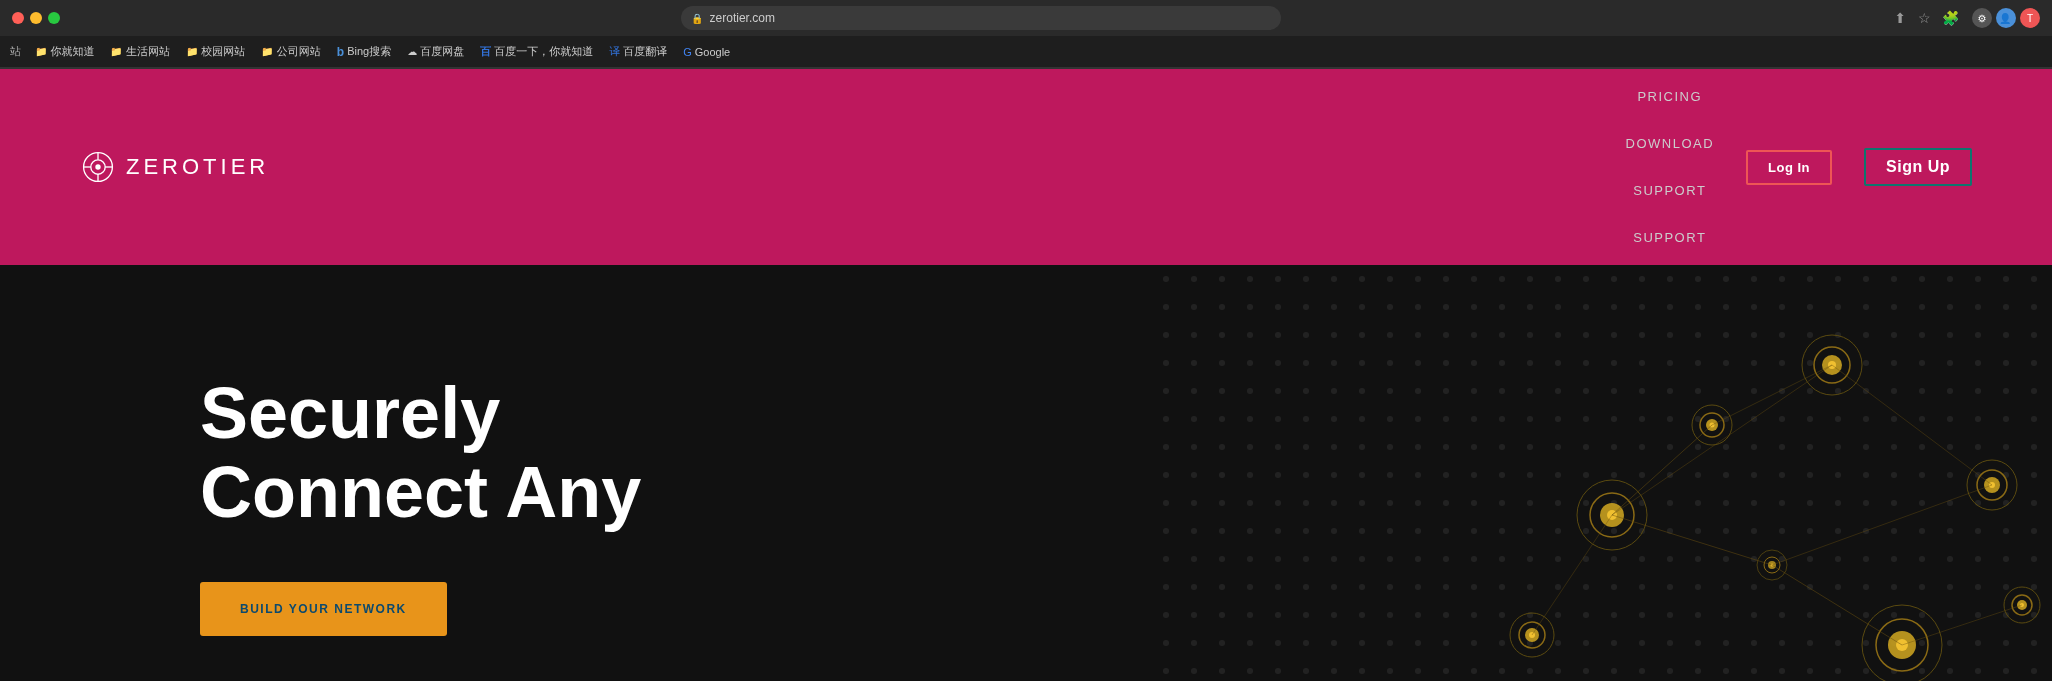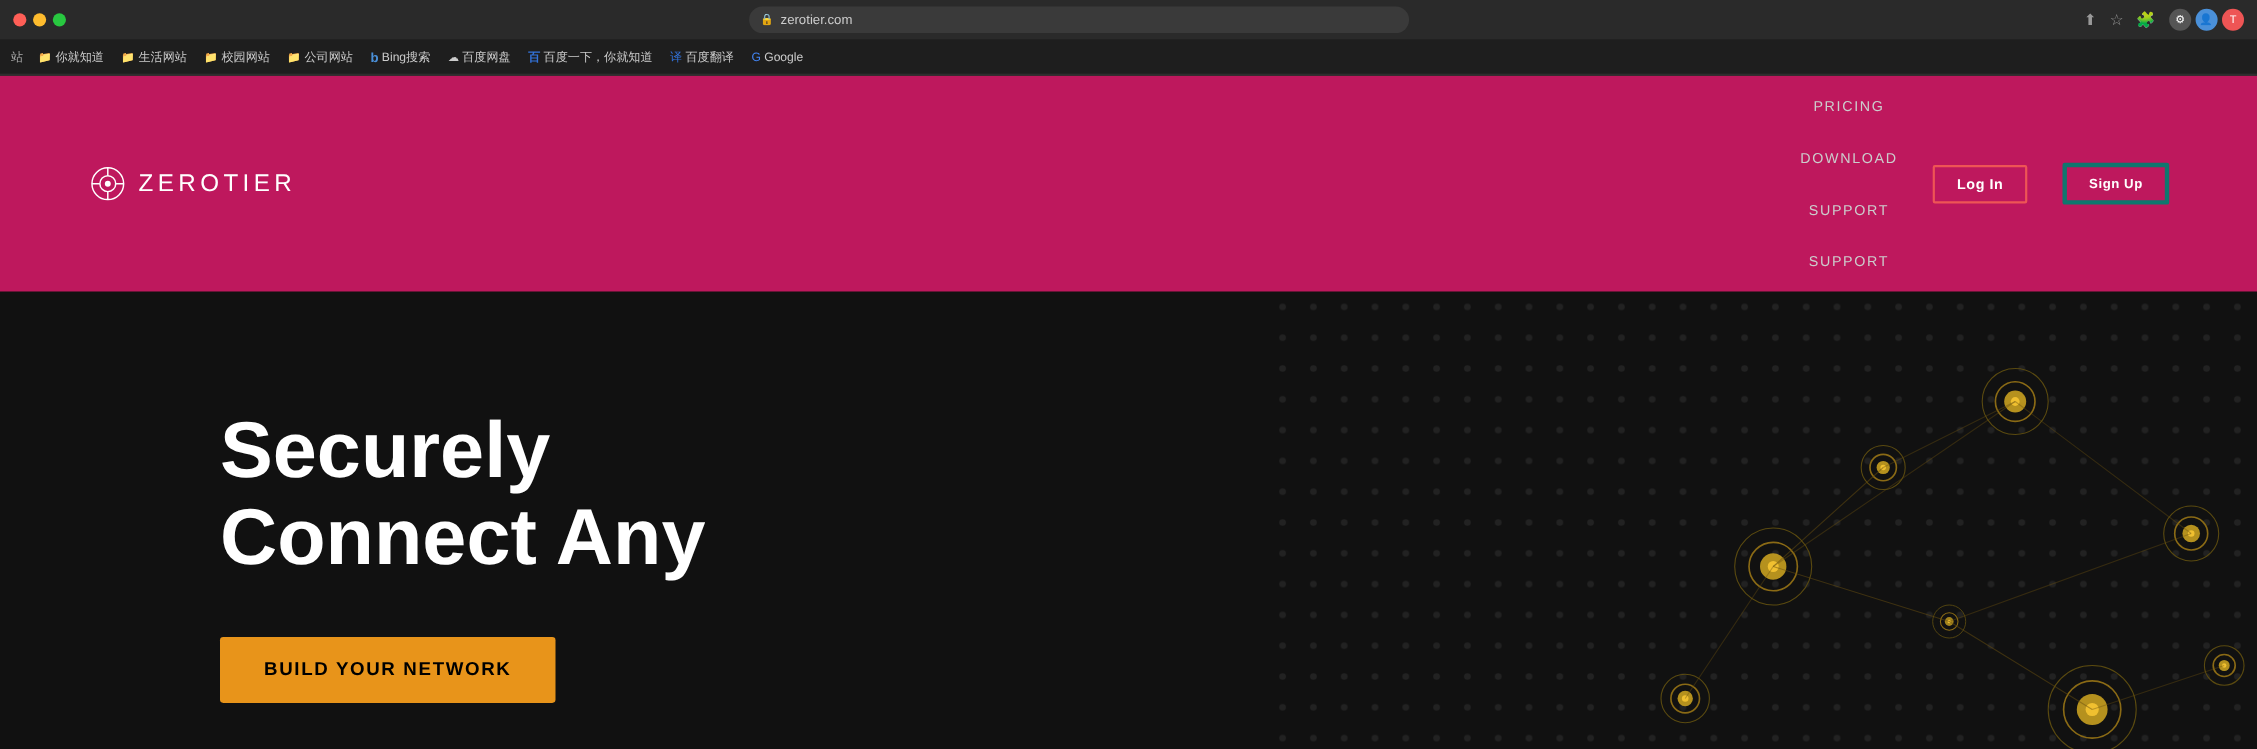--- a/index.html
+++ b/index.html
@@ -167,23 +167,23 @@
       font-size: 13px;
       font-weight: 700;
       cursor: pointer;
       border-radius: 2px;
       letter-spacing: 0.5px;
     }
 
     .btn-signup {
       color: white;
       background: transparent;
-      border: 4px solid #0f766e;
+      border: 2px solid #0f766e;
       padding: 8px 20px;
-      font-size: 12px;
+      font-size: 16px;
       font-weight: 600;
       cursor: pointer;
       border-radius: 2px;
       letter-spacing: 0.5px;
     }
 
     
     .hero-section {
       display: flex;
       align-items: center;
@@ -202,24 +202,24 @@
       color: white;
       font-size: 72px;
       font-weight: 800;
       line-height: 1.1;
       margin-bottom: 50px;
       font-family: Arial, sans-serif;
     }
 
     .btn-build-network {
       background: #e8941a;
-      color: #000000;
+      color: #0c4a6e;
       border: none;
       padding: 20px 40px;
-      font-size: 17px;
+      font-size: 12px;
       font-weight: 800;
       letter-spacing: 1.5px;
       cursor: pointer;
       border-radius: 3px;
       text-transform: uppercase;
     }
 
     
     .network-viz {
       position: absolute;

